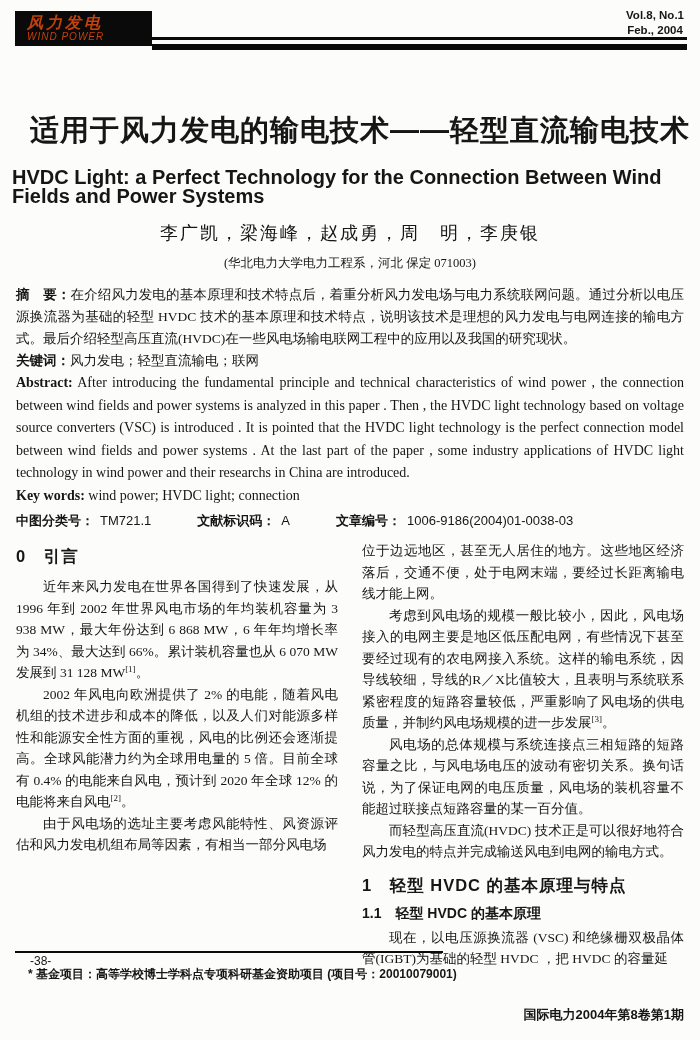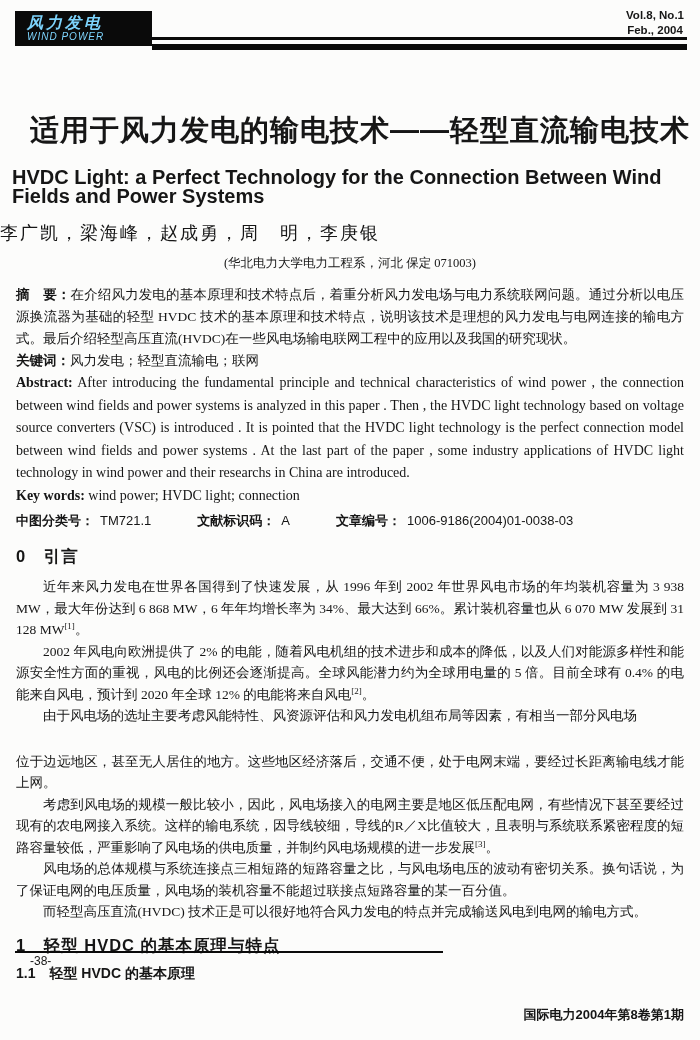--- a/index.html
+++ b/index.html
@@ -10,21 +10,21 @@
     margin:0 auto;
     background:#fcfcfb;
     color:#161616;
     overflow:hidden;
     font-family:"Liberation Serif","DejaVu Serif",serif;
   }
   
   .hdr{position:relative;height:56px;}
   .logo-box{
     position:absolute;left:15px;top:11px;width:137px;height:35px;
-    background:#0a0a0a;color:#7dd3fc;
+    background:#0a0a0a;color:#c2410c;
     padding:3px 0 0 12px;box-sizing:border-box;
   }
   .logo-cn{
     font-family:"Liberation Sans","DejaVu Sans",sans-serif;
     font-weight:bold;font-style:italic;font-size:16px;letter-spacing:3px;line-height:17px;
   }
   .logo-en{
     font-family:"Liberation Sans","DejaVu Sans",sans-serif;
     font-style:italic;font-size:10px;letter-spacing:1px;line-height:11px;
   }
@@ -46,39 +46,39 @@
   .title-cn{
     margin:56px 10px 0;text-align:right;
     font-family:"Liberation Sans","DejaVu Sans",sans-serif;
     font-weight:bold;font-size:29px;letter-spacing:1px;line-height:36px;
   }
   .title-en{
     margin:20px 12px 0;
     font-family:"Liberation Sans","DejaVu Sans",sans-serif;
     font-weight:bold;font-size:20px;line-height:19px;
   }
-  .authors{margin:15px 0 0;font-size:18px;letter-spacing:2px;}
+  .authors{margin:15px 0 0;text-align:center;font-size:18px;letter-spacing:2px;}
   .affiliation{margin:10px 0 0;text-align:center;font-size:12.5px;}
   
   .meta{margin:12px 16px 0;}
   .meta p{margin:0;text-align:justify;}
   .cnline{font-size:13.5px;line-height:22px;}
   .enline{font-size:14px;line-height:22.5px;font-family:"Liberation Serif","DejaVu Serif",serif;}
   .blabel{font-family:"Liberation Sans","DejaVu Sans",sans-serif;font-weight:bold;}
   .slabel{font-weight:bold;}
   .class-row{
     display:flex;align-items:baseline;margin-top:3px;
     font-size:13px;line-height:22px;white-space:nowrap;
     font-family:"Liberation Sans","DejaVu Sans",sans-serif;
   }
   .class-row .pair{margin-right:46px;}
   .class-row .val{font-weight:normal;margin-left:6px;}
   
   .columns{
-    display:flex;gap:24px;margin:8px 16px 0;height:448px;overflow:hidden;flex-direction:column;
+    display:flex;gap:24px;margin:8px 16px 0;height:448px;overflow:hidden;
   }
   .col{flex:1 1 0;min-width:0;}
   .col h2{
     margin:6px 0 8px;
     font-family:"Liberation Sans","DejaVu Sans",sans-serif;
     font-weight:bold;font-size:16.5px;letter-spacing:1px;
   }
   .col h3{
     margin:4px 0 4px;
     font-family:"Liberation Sans","DejaVu Sans",sans-serif;
@@ -152,17 +152,18 @@
       <p><span>考虑到风电场的规模一般比较小，因此，风电场接入的电网主要是地区低压配电网，有些情况下甚至要经过现有的农电网接入系统。这样的输电系统，因导线较细，导线的R／X比值较大，且表明与系统联系紧密程度的短路容量较低，严重影响了风电场的供电质量，并制约风电场规模的进一步发展</span><sup>[3]</sup><span>。</span></p>
       <p><span>风电场的总体规模与系统连接点三相短路的短路容量之比，与风电场电压的波动有密切关系。换句话说，为了保证电网的电压质量，风电场的装机容量不能超过联接点短路容量的某一百分值。</span></p>
       <p><span>而轻型高压直流(HVDC) 技术正是可以很好地符合风力发电的特点并完成输送风电到电网的输电方式。</span></p>
       <h2 class="h2-top">1　轻型 HVDC 的基本原理与特点</h2>
       <h3>1.1　轻型 HVDC 的基本原理</h3>
       <p><span>现在，以电压源换流器 (VSC) 和绝缘栅双极晶体管(IGBT)为基础的轻型 HVDC ，把 HVDC 的容量延</span></p>
     </div>
   </div>
 
   <div class="footnote-rule"></div>
+  <div class="footnote">* 基金项目：高等学校博士学科点专项科研基金资助项目 (项目号：20010079001)</div>
 
   <div class="page-num">-38-</div>
   <div class="journal-line">国际电力2004年第8卷第1期</div>
 
 </div>
 
 </body></html>

